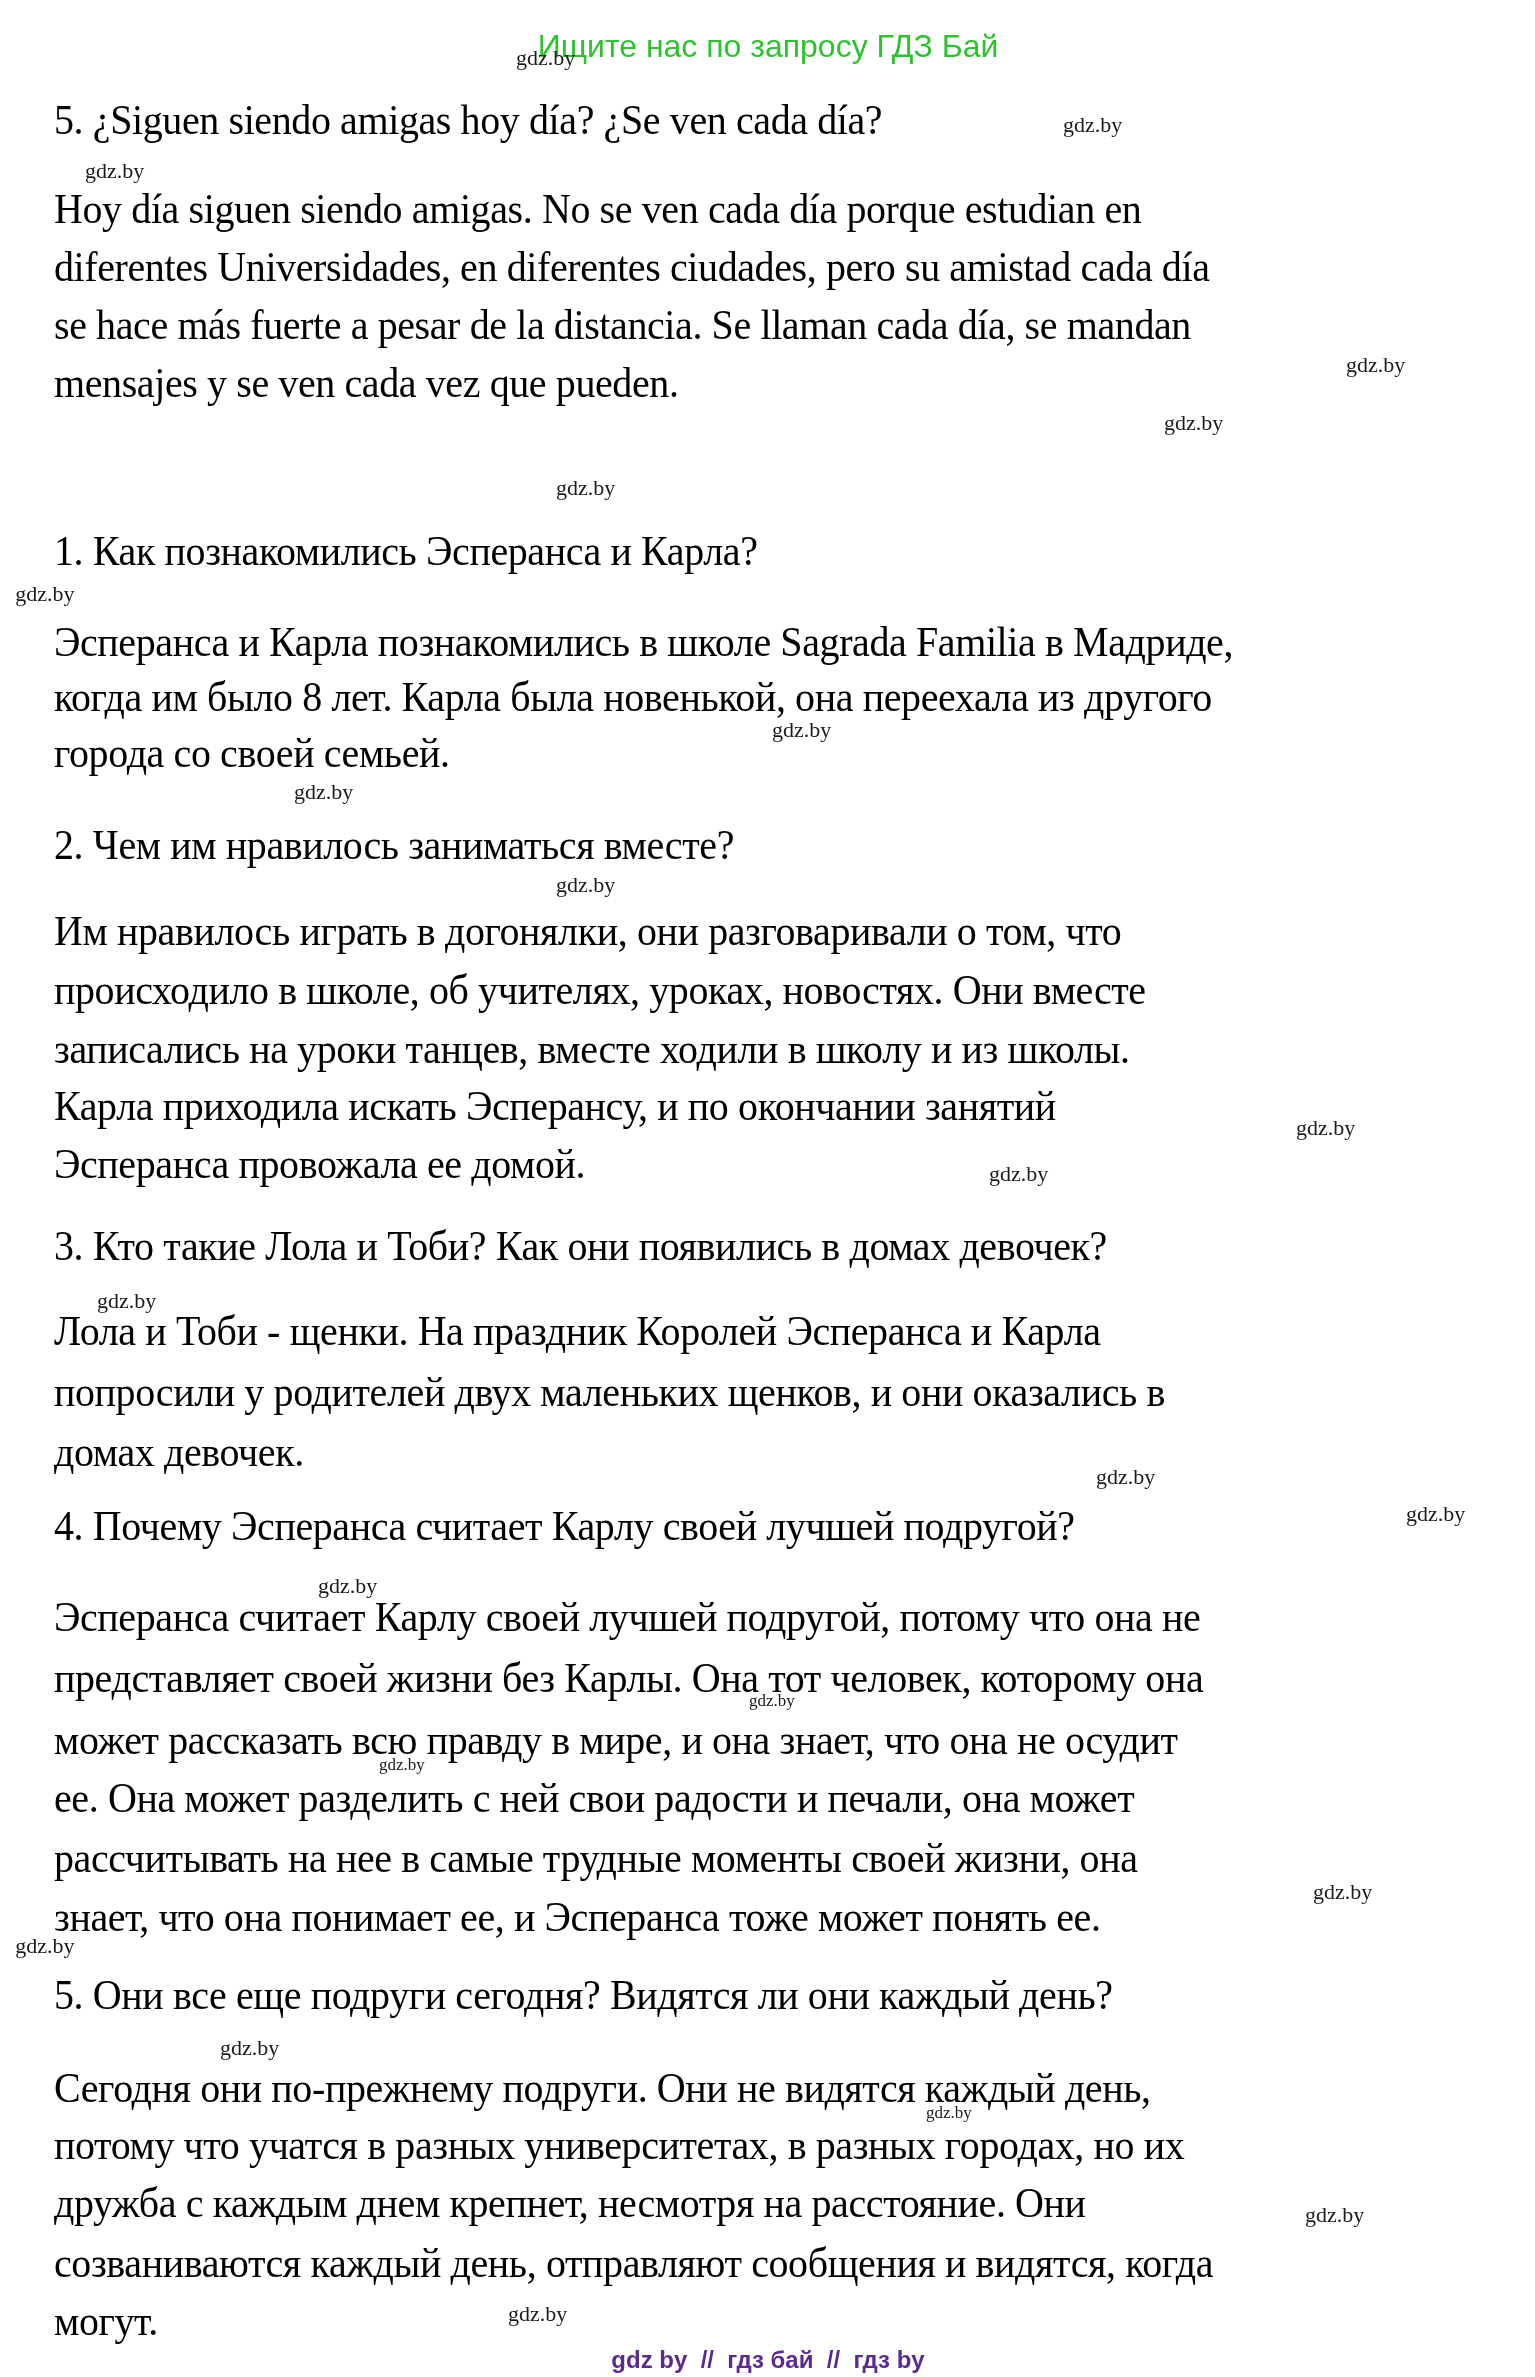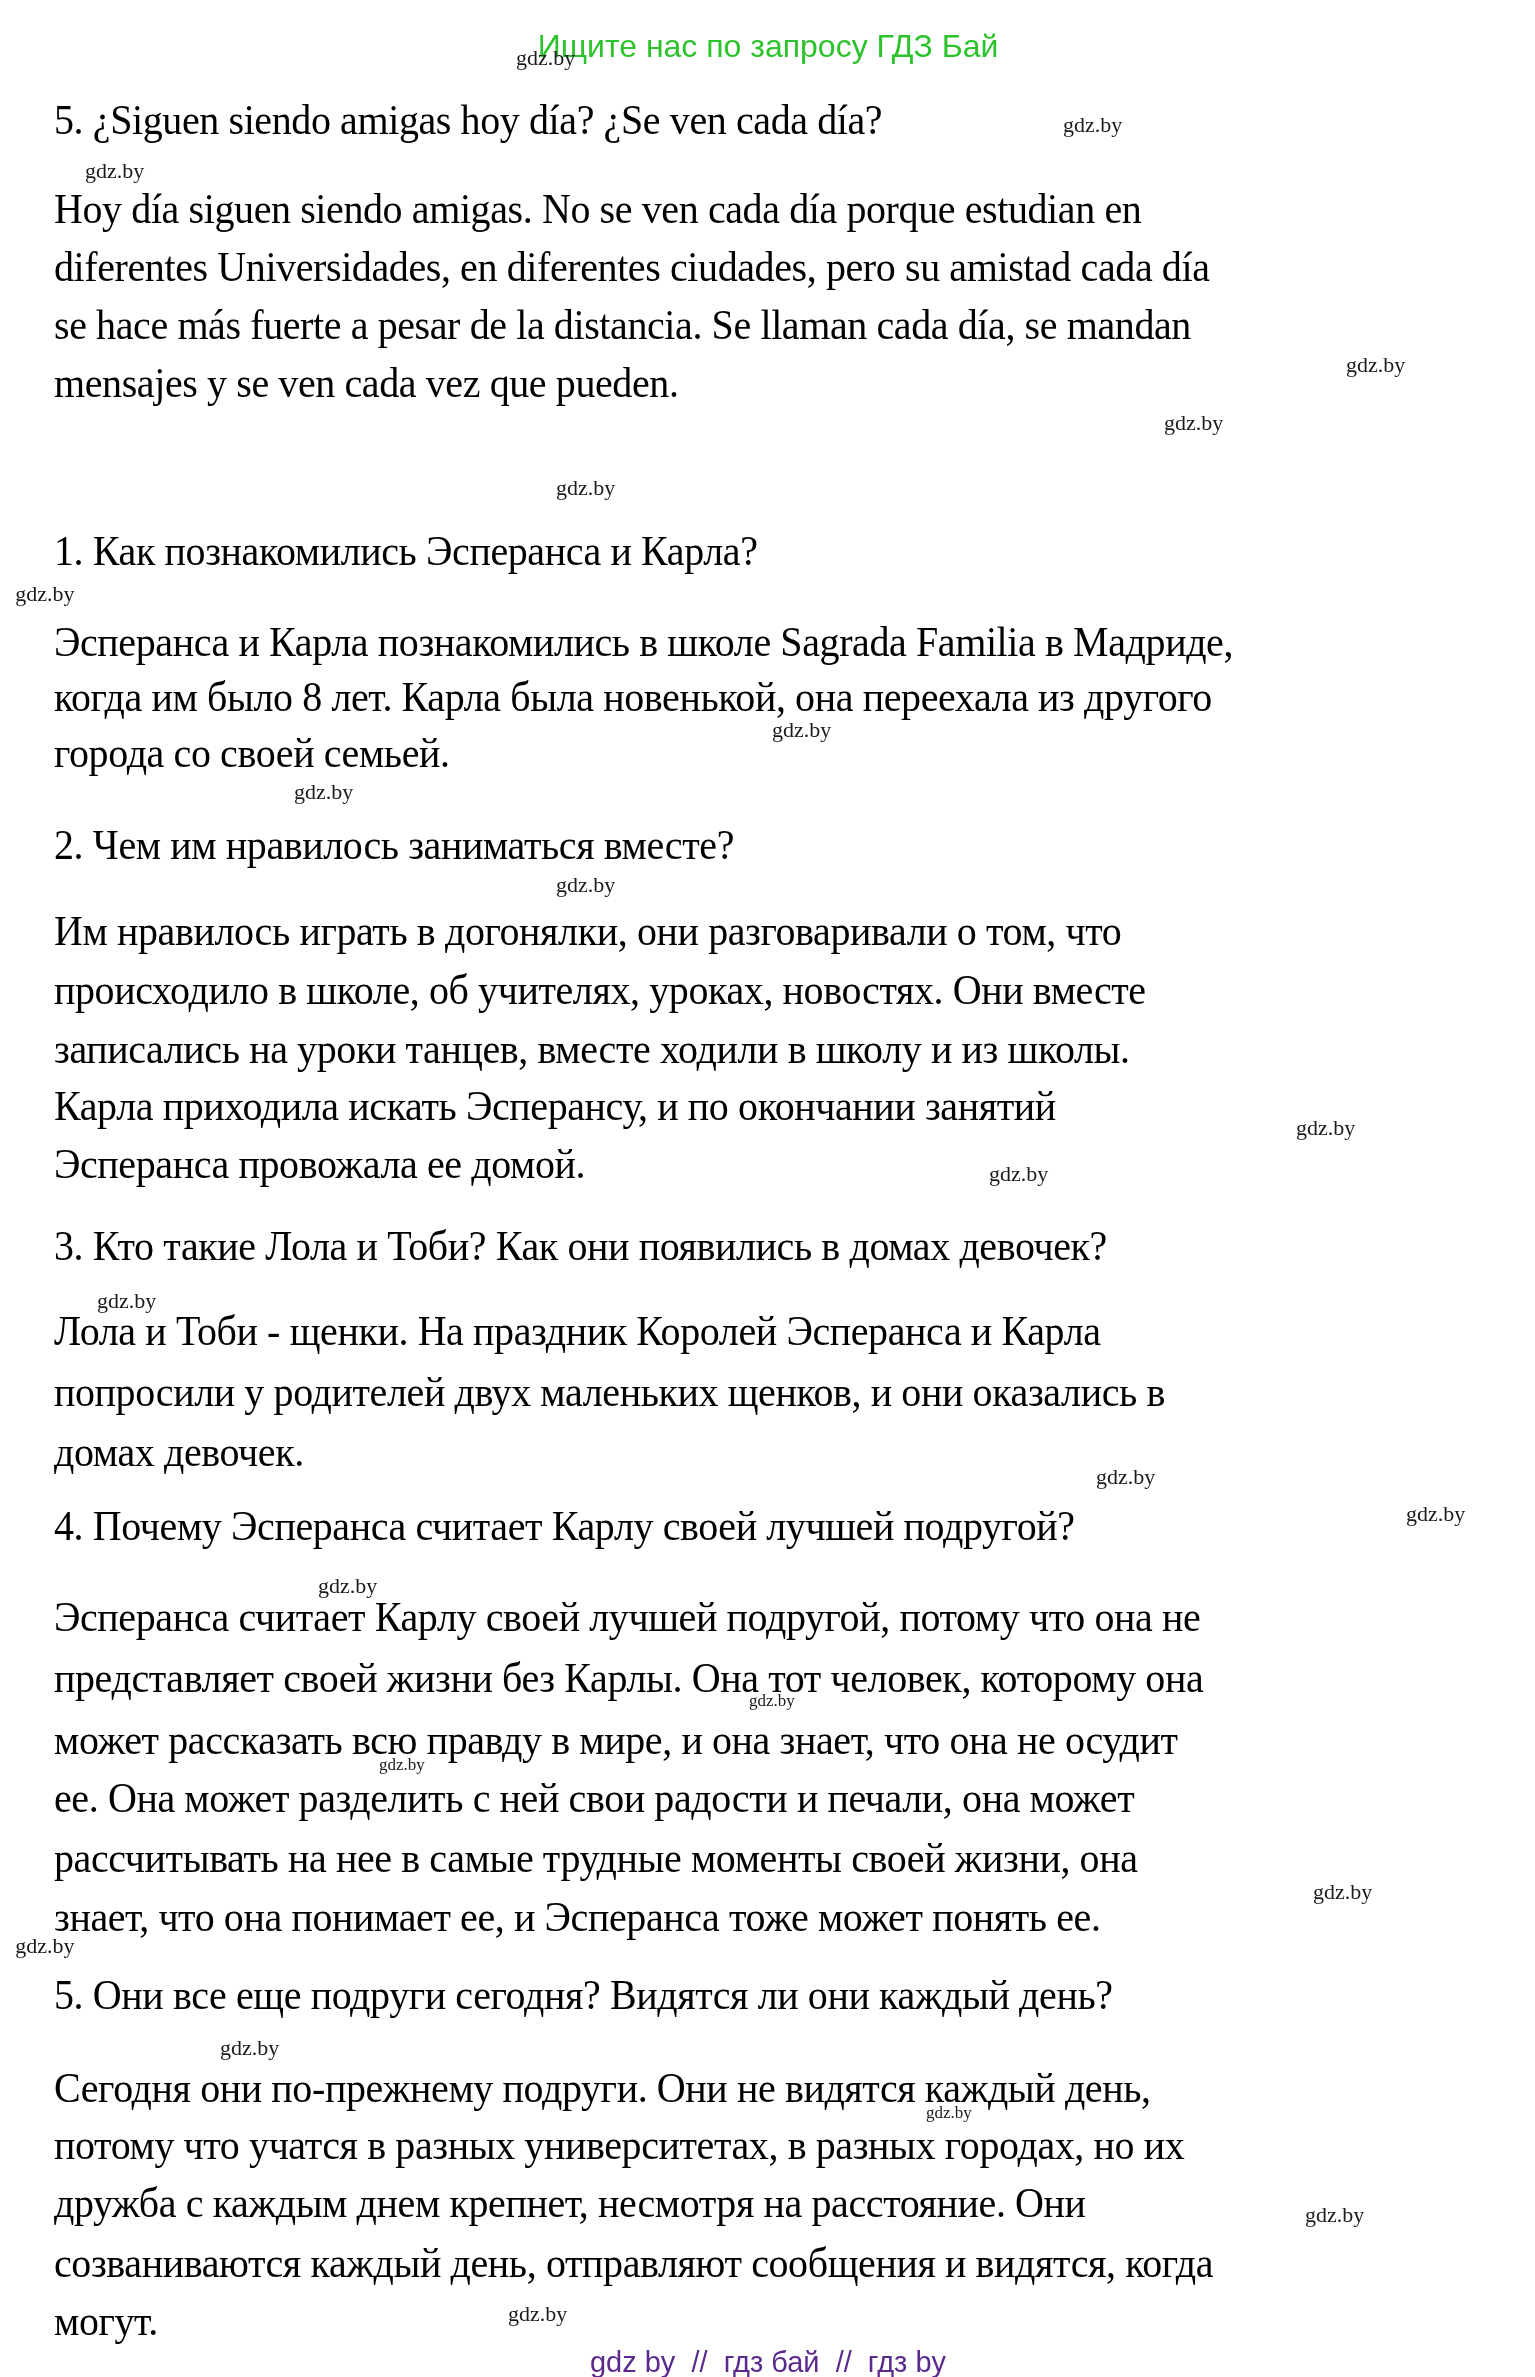--- a/index.html
+++ b/index.html
@@ -43,24 +43,25 @@
     color: #1b1b1b;
   }
   .wm.small { font-size: 17px; }
   .footer {
     position: absolute;
     top: 2348px;
     left: 0;
     width: 100%;
     text-align: center;
     font-family: "Liberation Sans", sans-serif;
-    font-size: 29px;
+    font-size: 24px;
     line-height: 1;
     color: #5a2b8c;
     white-space: pre;
+    font-weight: bold;
   }
 </style>
 </head>
 <body>
 
 <div class="page" style="background: rgb(255, 255, 255);">
   <div class="promo" style="color: rgb(45, 195, 45);">Ищите нас по запросу ГДЗ Бай</div>
 
   <div id="content-root">
       <div class="line" style="left: 54px; top: 98px; color: rgb(0, 0, 0);">5. ¿Siguen siendo amigas hoy día? ¿Se ven cada día?</div>

